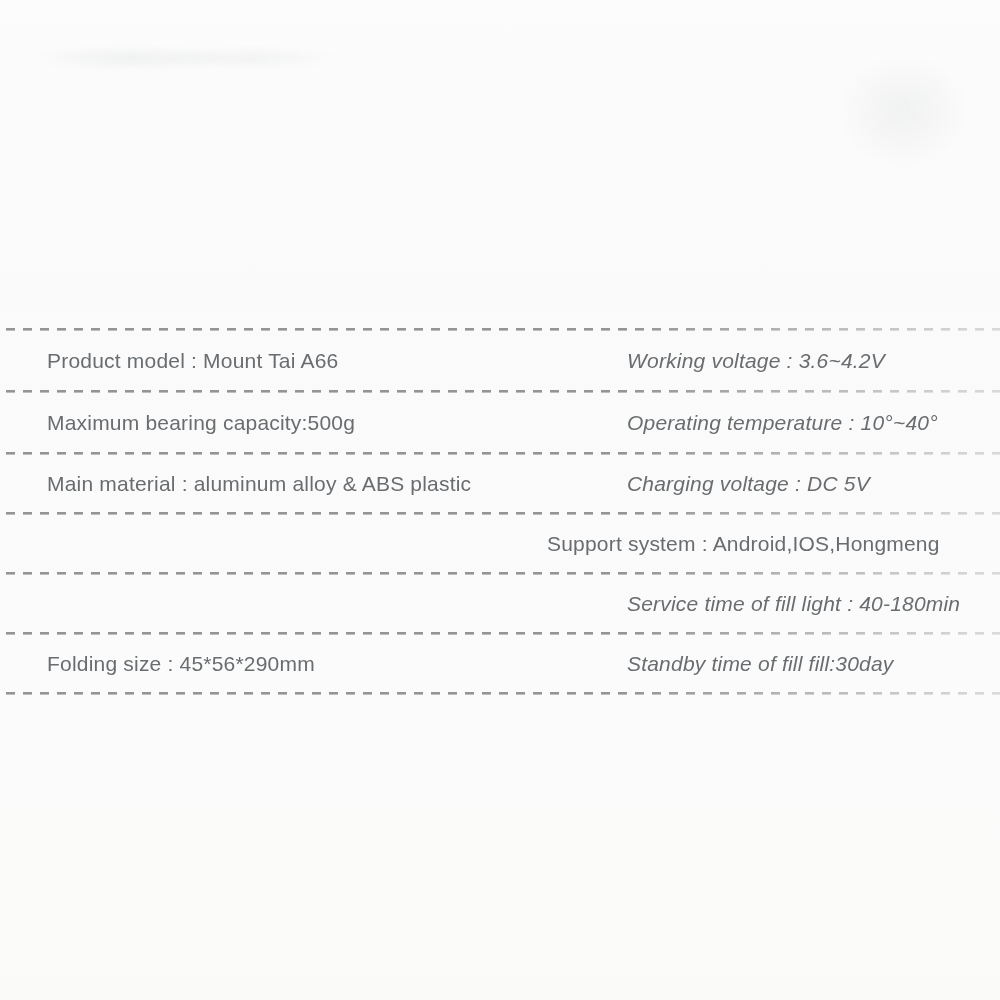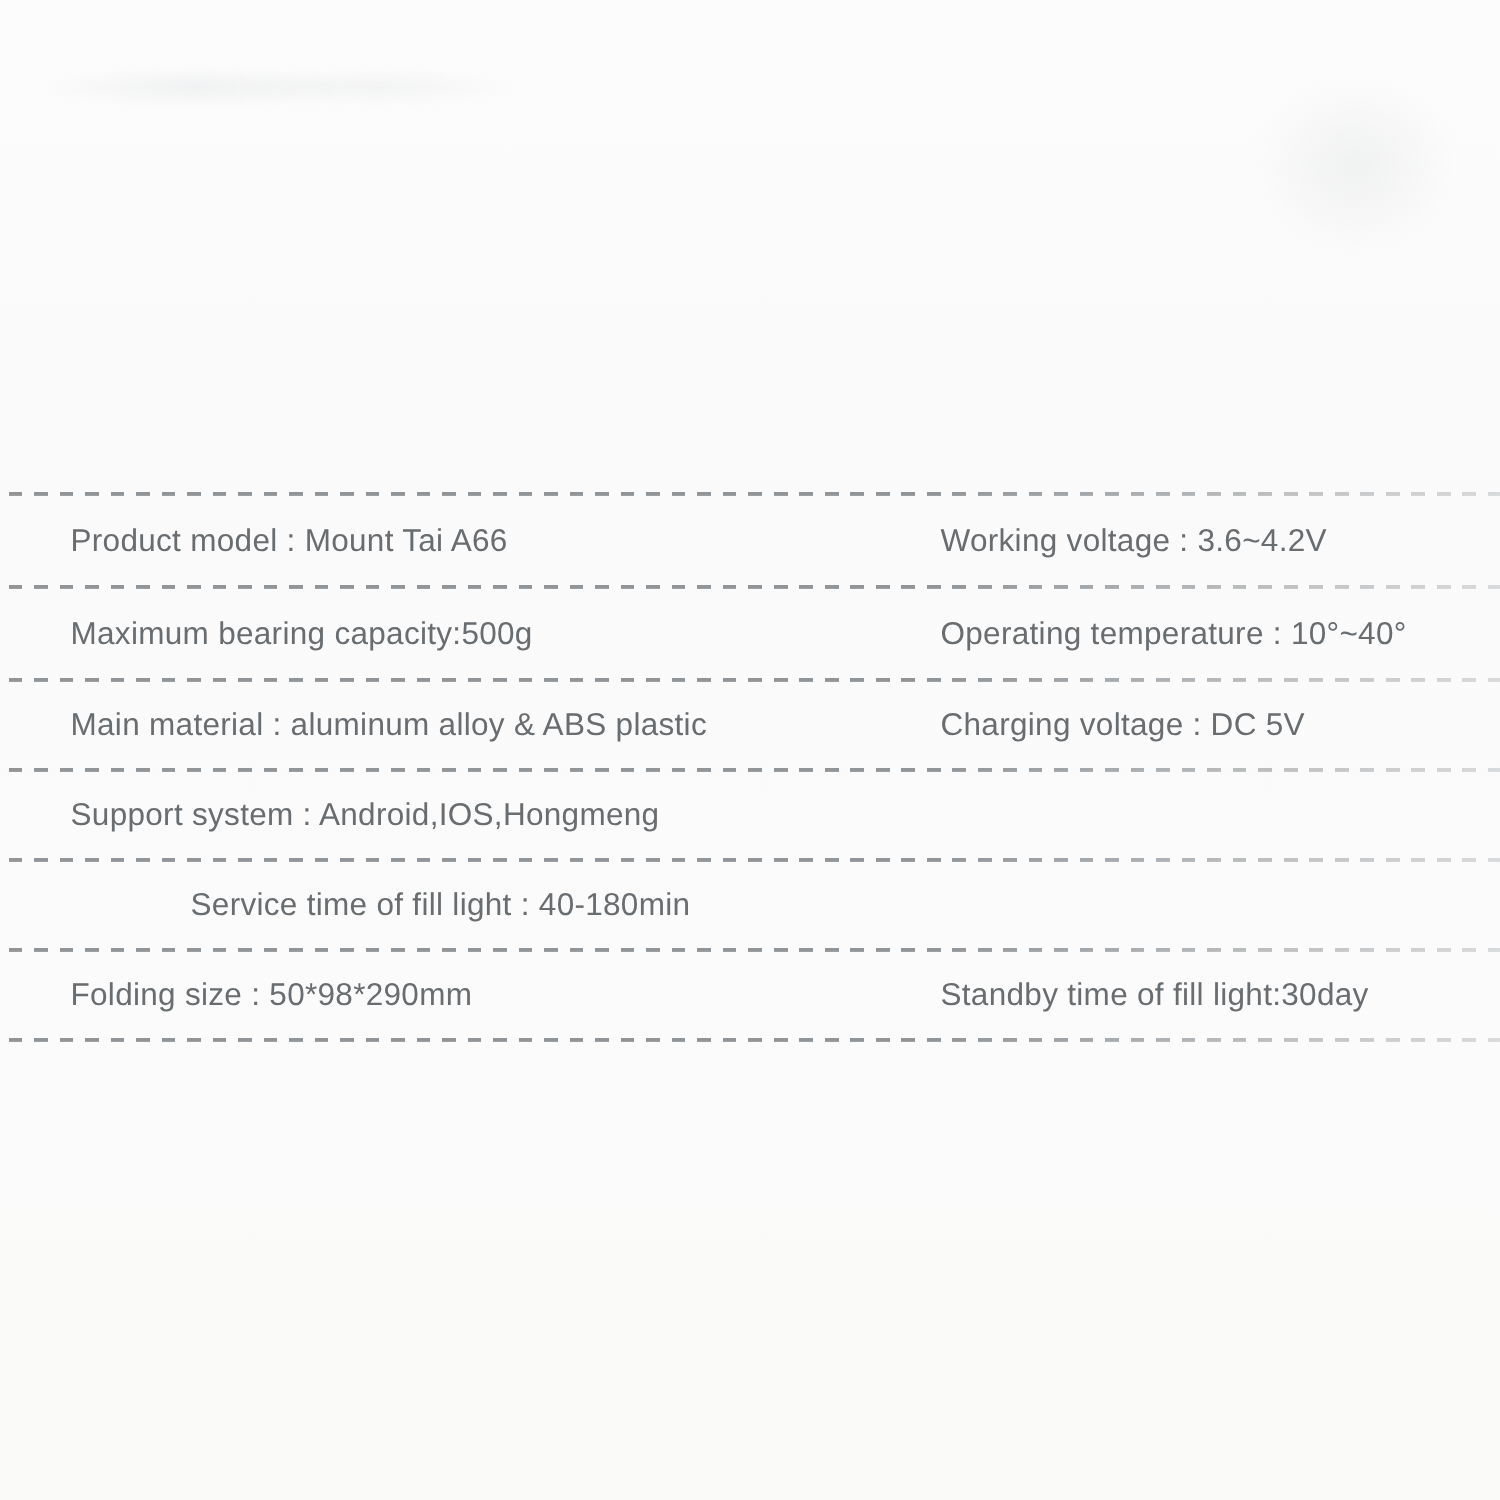--- a/index.html
+++ b/index.html
@@ -61,39 +61,41 @@
     background-repeat: no-repeat;
     background-position: 0 0;
     -webkit-mask-image: linear-gradient(to right, rgba(0,0,0,0.95) 0%, rgba(0,0,0,0.95) 62%, rgba(0,0,0,0.55) 85%, rgba(0,0,0,0.30) 100%);
     mask-image: linear-gradient(to right, rgba(0,0,0,0.95) 0%, rgba(0,0,0,0.95) 62%, rgba(0,0,0,0.55) 85%, rgba(0,0,0,0.30) 100%);
   }
 
   .spec-row {
     display: flex;
     align-items: center;
     height: 57px;
+    justify-content: flex-end;
   }
   .spec-row.tall { height: 59px; }
 
   .spec-cell {
     color: var(--text-color, #696d70);
     font-size: 21px;
     font-weight: 400;
     letter-spacing: 0.2px;
     white-space: nowrap;
   }
   .cell-left {
     width: 500px;
     box-sizing: border-box;
     padding-left: 47px;
   }
   .cell-right {
     width: 500px;
     box-sizing: border-box;
     padding-left: 127px;
+    font-style: italic;
   }
 </style>
 </head>
 <body style="background-color: rgb(251, 251, 251);">
 
 <div class="smudge smudge-text"></div>
 <div class="smudge smudge-corner"></div>
 
 <div class="spec-table">
 
@@ -121,18 +123,18 @@
     <div class="spec-cell cell-left">Support system : Android,IOS,Hongmeng</div>
   </div>
   <div class="dash-line"></div>
 
   <div class="spec-row">
     <div class="spec-cell cell-right">Service time of fill light : 40-180min</div>
   </div>
   <div class="dash-line"></div>
 
   <div class="spec-row">
-    <div class="spec-cell cell-left">Folding size : 50*98*290mm</div>
-    <div class="spec-cell cell-right">Standby time of fill light:30day</div>
+    <div class="spec-cell cell-left">Folding size : 45*56*290mm</div>
+    <div class="spec-cell cell-right">Standby time of fill fill:30day</div>
   </div>
   <div class="dash-line"></div>
 
 </div>
 
 </body></html>

